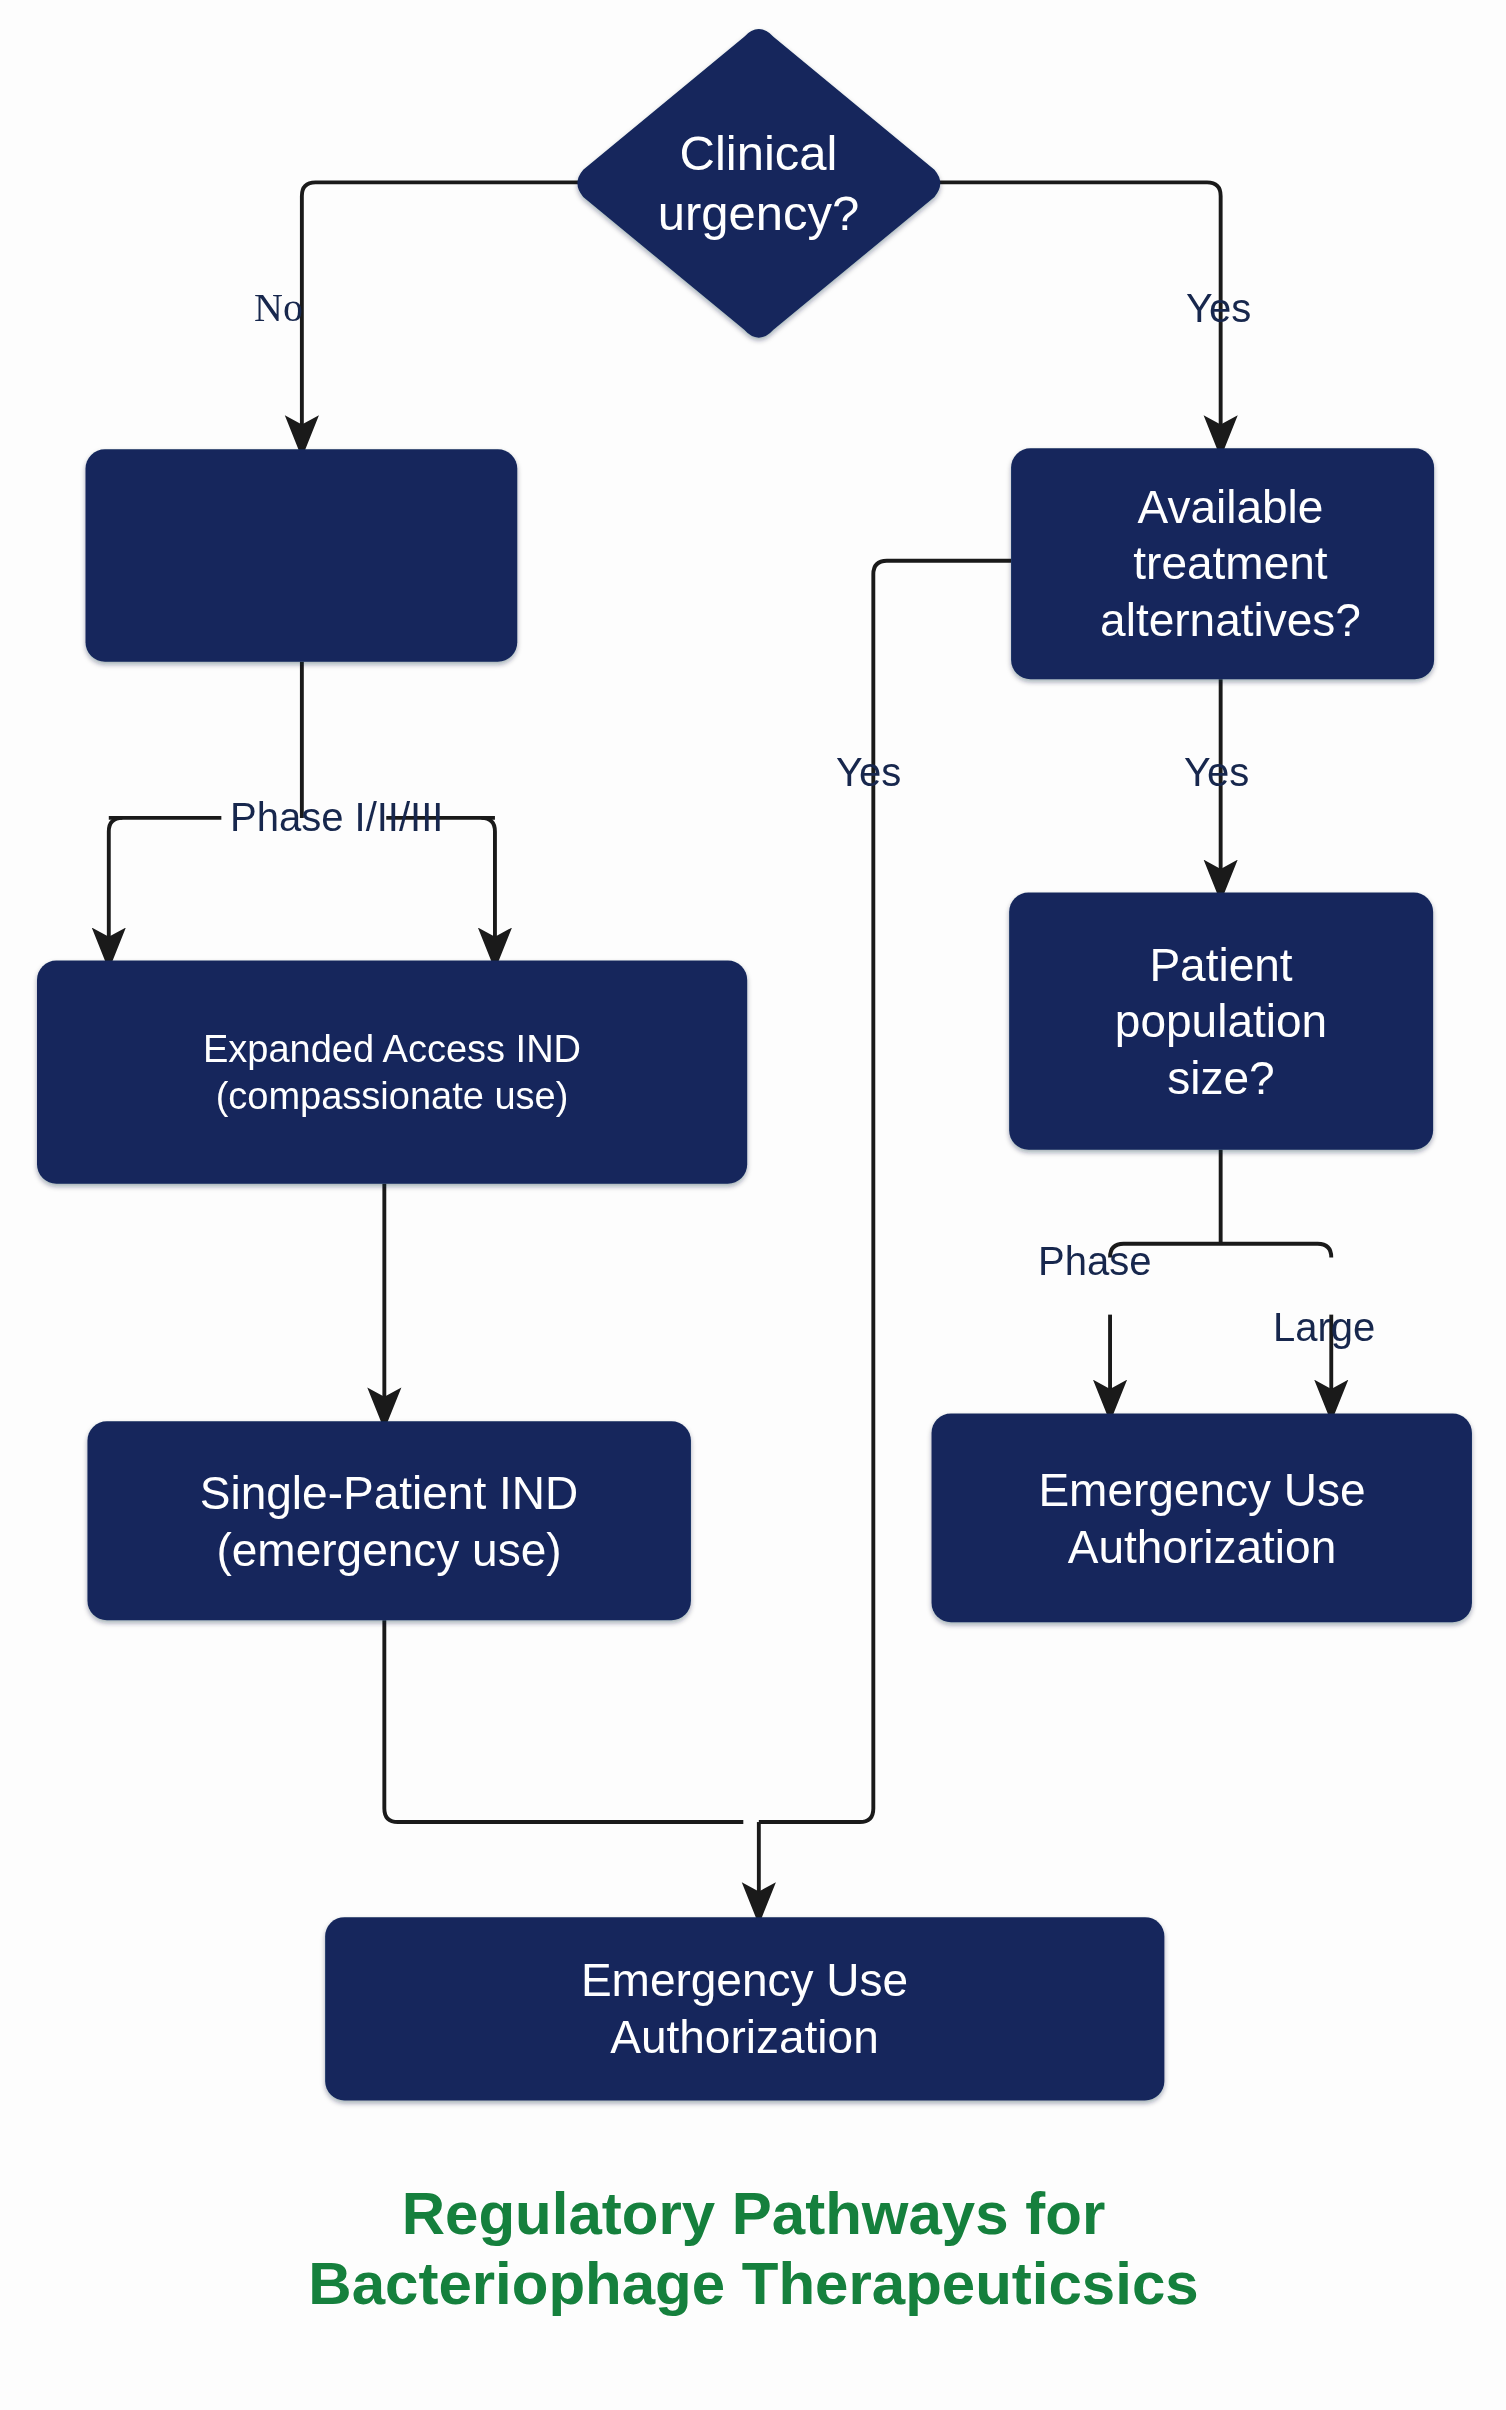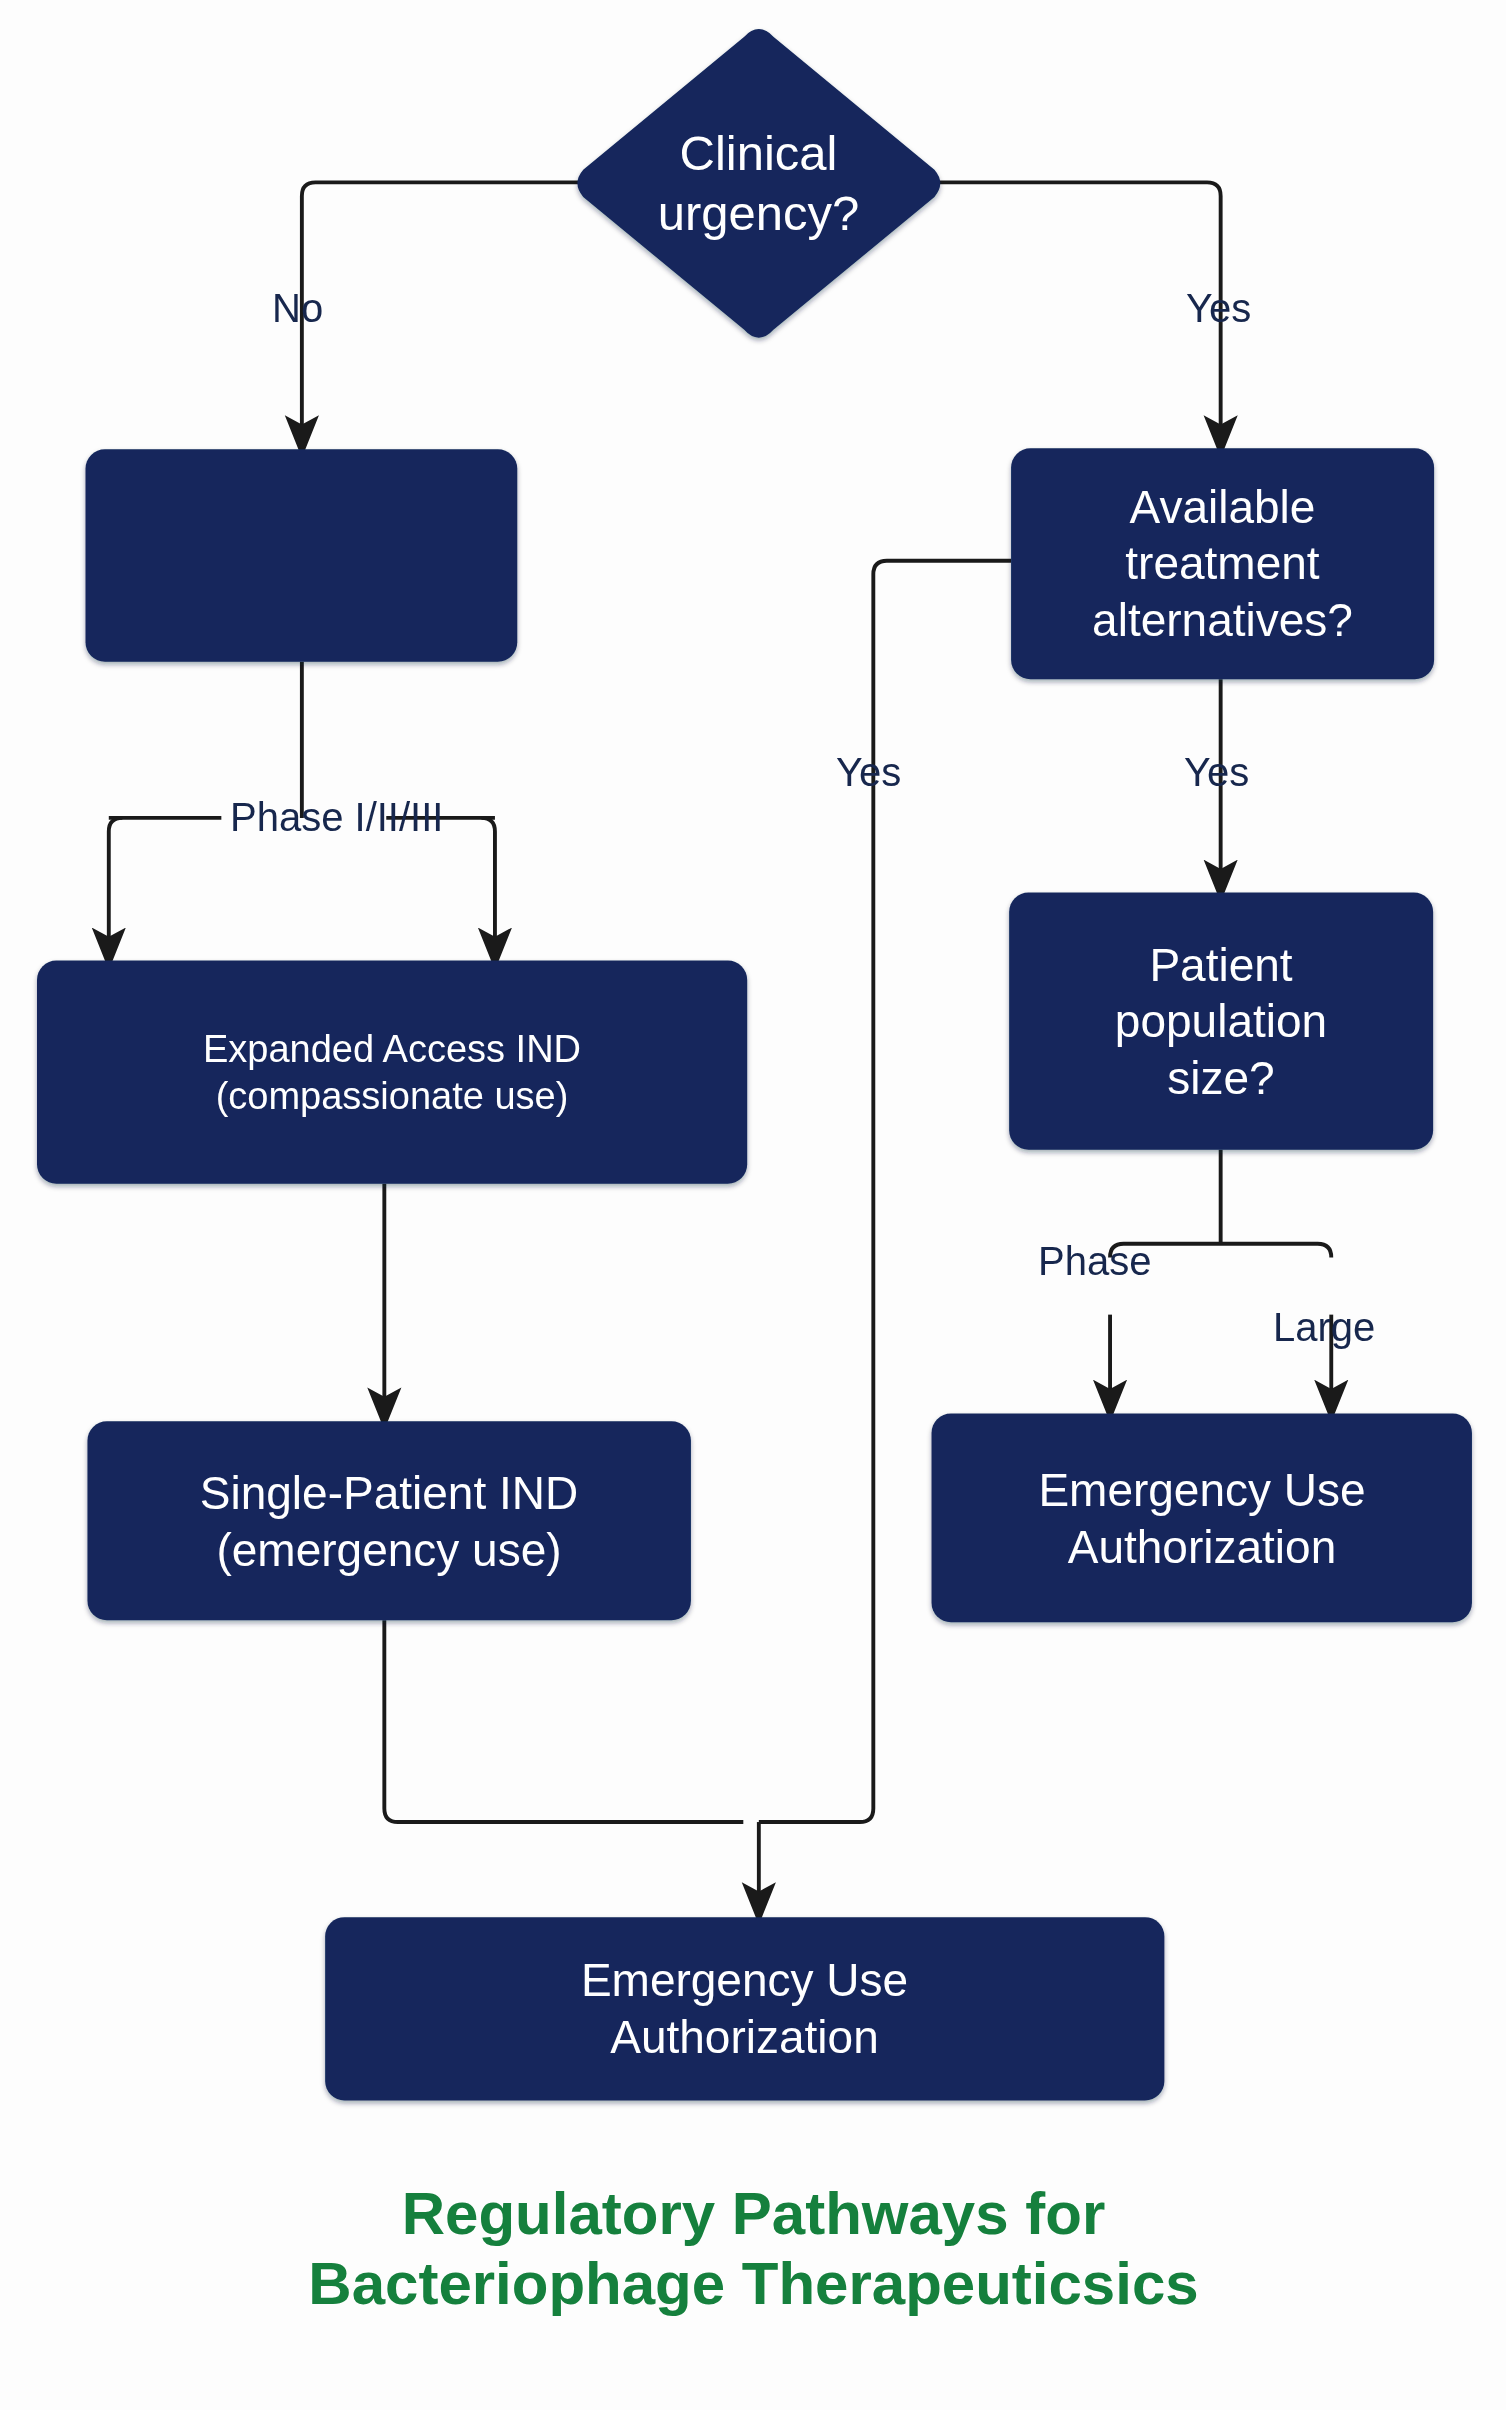--- a/index.html
+++ b/index.html
@@ -109,41 +109,41 @@
       <rect x="90" y="1465" width="622" height="205" rx="20" ry="20" fill="#13285C"></rect>
       <rect x="960" y="1457" width="557" height="215" rx="20" ry="20" fill="#13285C"></rect>
       <rect x="335" y="1976" width="865" height="189" rx="20" ry="20" fill="#13285C"></rect>
     </g>
   </svg>
 
   <div class="node-label" style="left:582px; top:62px; width:353px; height:243px; font-size:49px;">Clinical
 urgency?</div>
 
 
-  <div class="node-label" style="left:1011px; top:448px; width:423px; height:231px; font-size:46px;">Available
+  <div class="node-label" style="left:1011px; top:448px; width:423px; height:231px; font-size:46px;padding-left:8px;">Available
 treatment
 alternatives?</div>
 
   <div class="node-label" style="left:37px; top:961px; width:710px; height:223px; font-size:38px;">Expanded Access IND
 (compassionate use)</div>
 
   <div class="node-label" style="left:87px; top:1422px; width:604px; height:199px; font-size:46px;">Single-Patient IND
 (emergency use)</div>
 
   <div class="node-label" style="left:1009px; top:893px; width:424px; height:257px; font-size:46px;">Patient
 population
 size?</div>
 
   <div class="node-label" style="left:932px; top:1414px; width:540px; height:209px; font-size:46px;">Emergency Use
 Authorization</div>
 
   <div class="node-label" style="left:325px; top:1917px; width:839px; height:183px; font-size:46px;">Emergency Use
 Authorization</div>
 
-  <div class="edge-label" style="left:272px; top:288px;">No</div>
+  <div class="edge-label" style="left:254px; top:288px;font-family:Liberation Serif, serif;">No</div>
 
   <div class="edge-label" style="left:1186px; top:288px;">Yes</div>
 
   <div class="edge-label" style="left:230px; top:797px;">Phase I/II/III</div>
 
   <div class="edge-label" style="left:836px; top:752px;">Yes</div>
 
   <div class="edge-label" style="left:1184px; top:752px;">Yes</div>
 
   <div class="edge-label" style="left:1038px; top:1241px;">Phase</div>

